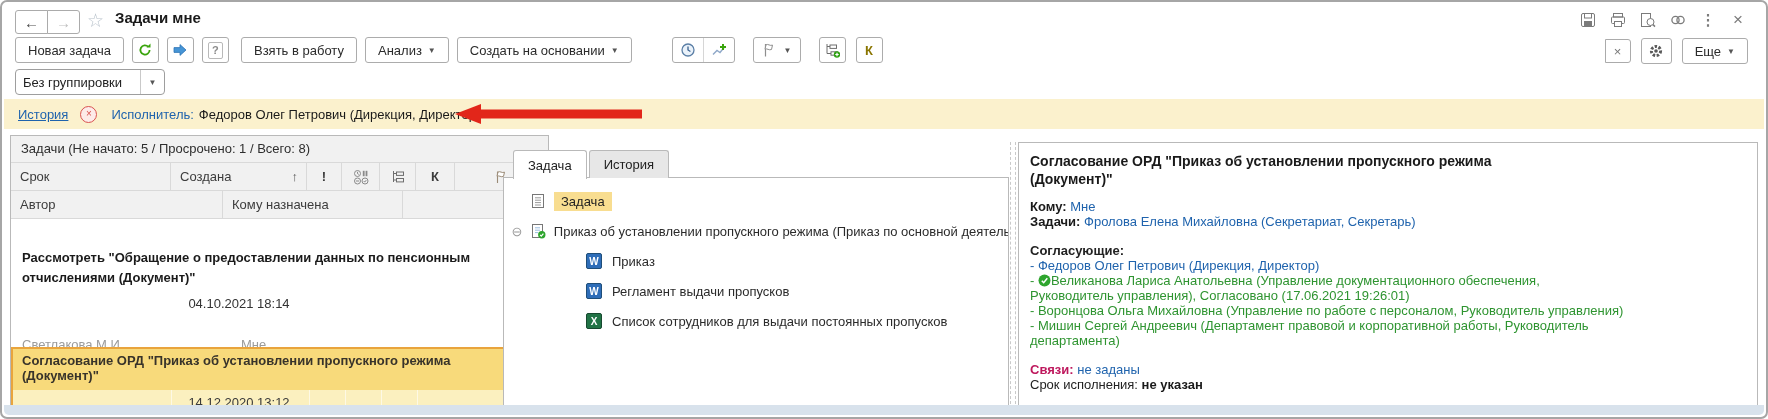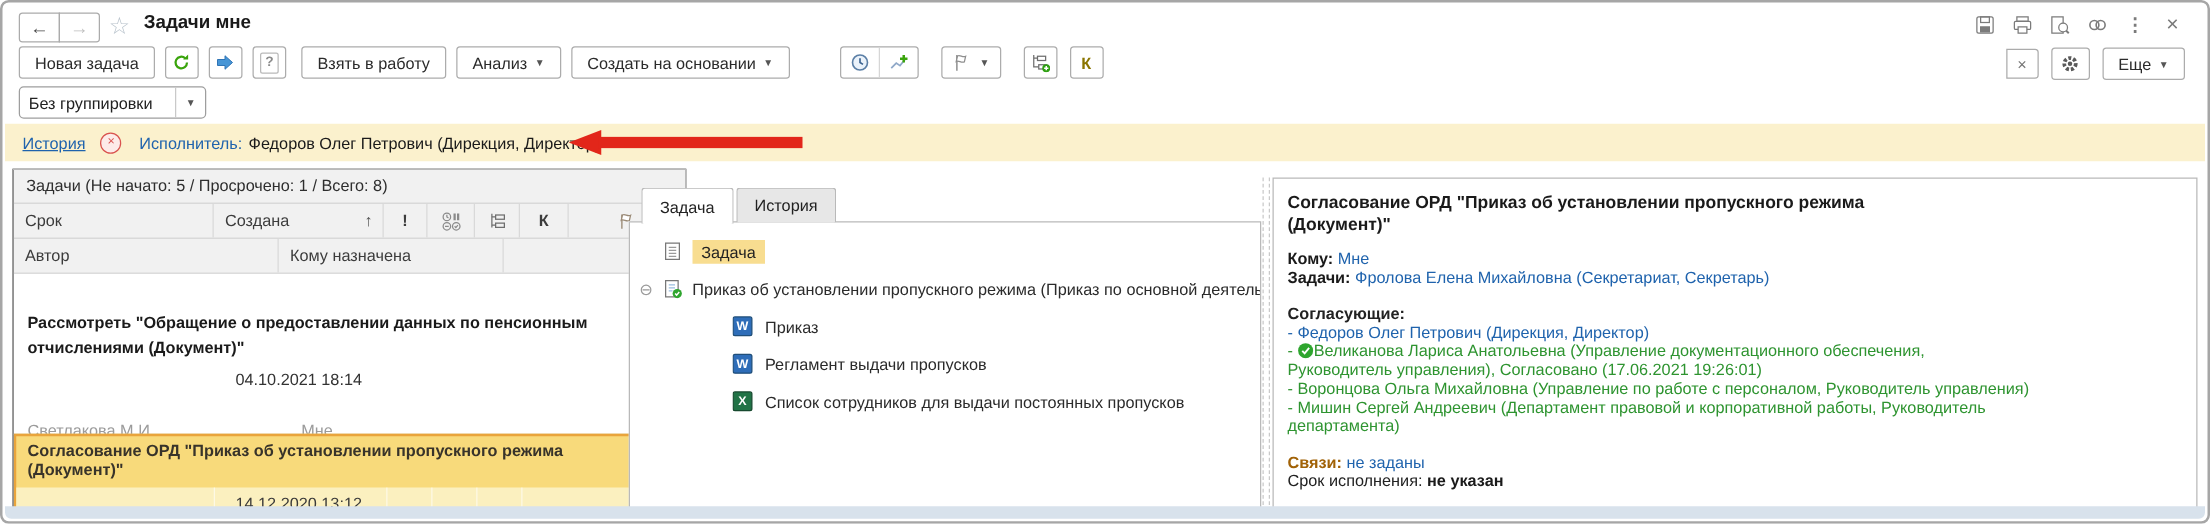--- a/index.html
+++ b/index.html
@@ -44,21 +44,21 @@
 
   
   .filterbar{position:absolute;left:2px;right:2px;top:97px;height:30px;background:#FBF1CD;display:flex;align-items:center;padding-left:14px;box-sizing:border-box;}
   .flink{color:#1F63AD;text-decoration:underline;}
   .fclear{width:15px;height:15px;border-radius:50%;border:1px solid #D9534F;background:#FDEBE9;color:#D9534F;font-size:10px;line-height:1;display:inline-flex;align-items:center;justify-content:center;margin-left:12px;}
   .flabel{color:#1F63AD;margin-left:14px;}
   .fvalue{color:#1A1A1A;margin-left:5px;}
   .redarrow{position:absolute;left:452px;top:101px;}
 
   
-  .leftpanel{position:absolute;left:8px;top:133px;width:539px;height:274px;border:1px solid #B9B9B9;background:#000000;box-sizing:border-box;overflow:hidden;}
+  .leftpanel{position:absolute;left:8px;top:133px;width:539px;height:274px;border:1px solid #B9B9B9;background:#a3a3a3;box-sizing:border-box;overflow:hidden;}
   .lp-header{height:26px;line-height:26px;background:#F1F1F1;border-bottom:1px solid #D9D9D9;padding-left:10px;color:#2E2E2E;}
   .lp-cols{display:flex;height:28px;background:#F1F1F1;border-bottom:1px solid #D9D9D9;box-sizing:border-box;}
   .lp-cols .cell{border-right:1px solid #D9D9D9;display:flex;align-items:center;box-sizing:border-box;color:#3C3C3C;}
   .c-pad{padding-left:9px;}
   .c-center{justify-content:center;}
   .sortarrow{margin-left:auto;margin-right:8px;color:#555;}
   .excl{color:#8A8A8A;font-weight:bold;}
   .kcol{color:#9A9A9A;font-weight:bold;}
   .lp-row1{position:relative;height:128px;border-bottom:1px solid #C6C6C6;background:#fff;}
   .r1-title{position:absolute;left:11px;right:4px;top:29px;font-weight:bold;color:#1A1A1A;line-height:20px;}
@@ -88,21 +88,21 @@
 
   .splitter{position:absolute;left:1008px;top:140px;height:267px;width:4px;border-left:1px dashed #C9C9C9;border-right:1px dashed #C9C9C9;}
 
   .rightpanel{position:absolute;left:1016px;right:8px;top:140px;height:267px;border:1px solid #B9B9B9;background:#fff;box-sizing:border-box;padding:9px 11px;line-height:15px;overflow:hidden;}
   .rp-title{font-size:14px;line-height:18px;font-weight:bold;color:#1A1A1A;margin-bottom:11px;}
   .blab{font-weight:bold;color:#1A1A1A;}
   .blue{color:#1F63AD;}
   .green{color:#2E9430;}
   .rp-appr-head{margin-top:14px;font-weight:bold;}
   .rp-links{margin-top:14px;color:#1F63AD;}
-  .rp-links .blab{color:#a16207;}
+  .rp-links .blab{color:#be185d;}
   .chk{display:inline-block;vertical-align:-2px;}
 
   .bottomstrip{position:absolute;left:2px;right:2px;bottom:2px;height:10px;background:#D8E2EC;border-radius:0 0 5px 5px;}
   svg{display:block;}
 </style>
 </head>
 <body>
 
 <div class="window">
 

